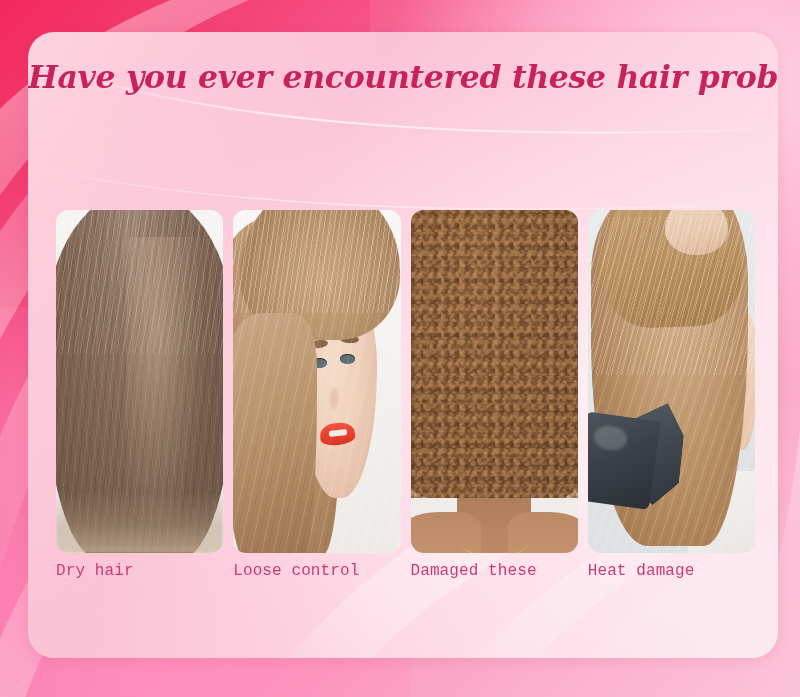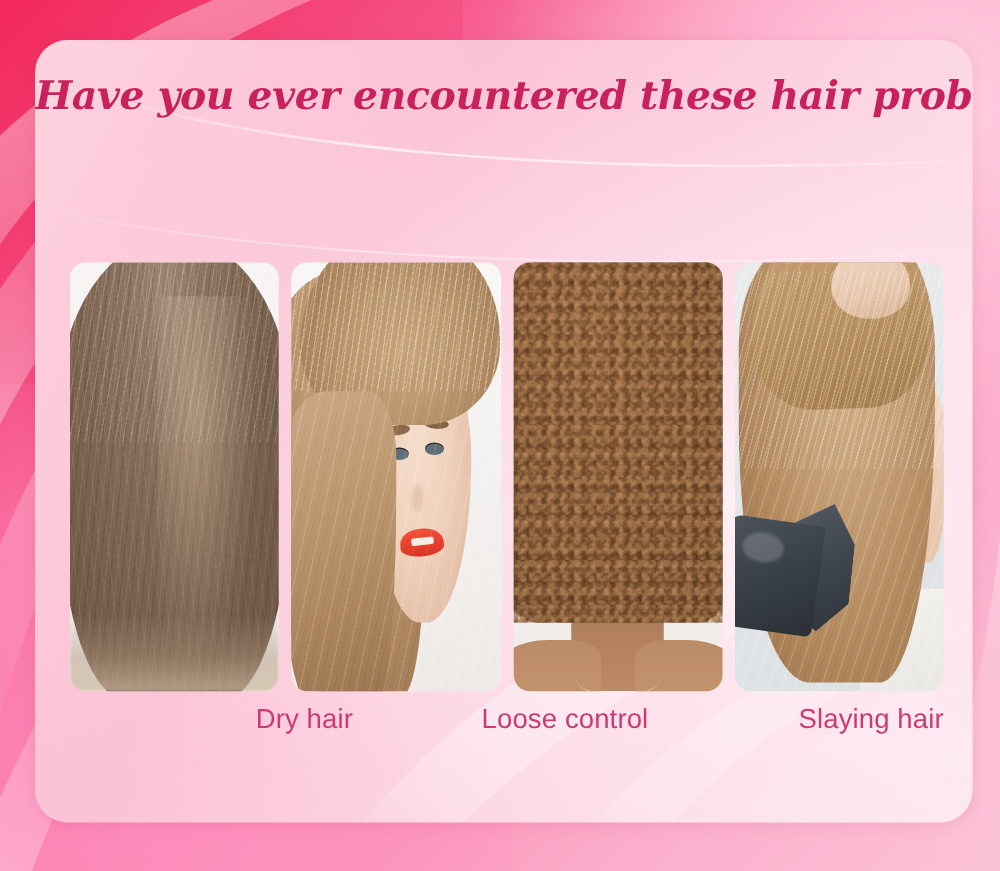--- a/index.html
+++ b/index.html
@@ -164,23 +164,23 @@
     position: absolute;
     left: 28px;
     top: 530px;
     width: 699px;
     display: flex;
     gap: 10px;
   }
 
   .caption {
     flex: 1 1 0;
-    text-align: right;
-    font-family: Liberation Sans, sans-serif;
-    font-size: 22px;
+    text-align: left;
+    font-family: Liberation Mono, monospace;
+    font-size: 16px;
     color: #cc3a74;
     letter-spacing: 0.1px;
     white-space: nowrap;
   }
 
   
   .p1-bg { position:absolute; inset:0; background:linear-gradient(180deg,#f7f5f4 0%,#f2efee 30%,#ece8e6 100%); }
   .p1-head {
     position:absolute; left:-6%; top:-6%; width:112%; height:108%;
     border-radius: 58% 58% 34% 34% / 44% 44% 56% 56%;
@@ -518,17 +518,18 @@
           <div class="p4-dryer-body"></div>
           <div class="p4-dryer-hi"></div>
         </div>
       </div>
 
     </div>
 
     <div class="captions">
       <div class="caption">Dry hair</div>
       <div class="caption">Loose control</div>
-      <div class="caption">Slaying hair</div>
+      <div class="caption">Damaged these</div>
+      <div class="caption">Heat damage</div>
     </div>
 
   </div>
 </div>
 
 </body></html>

